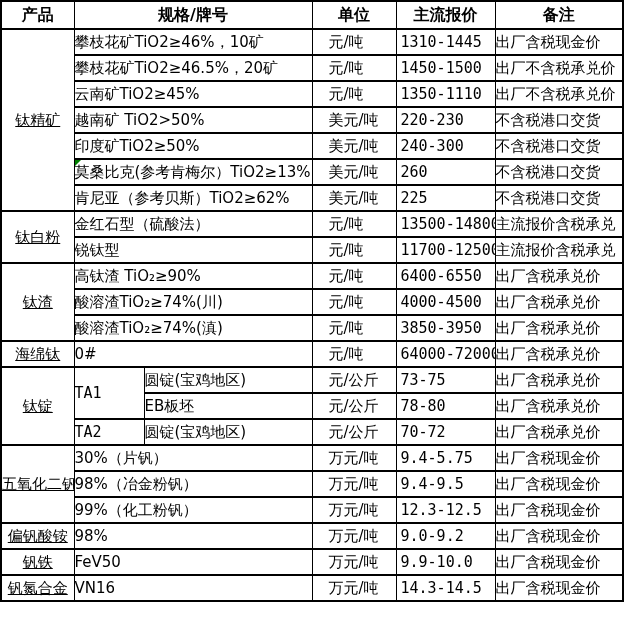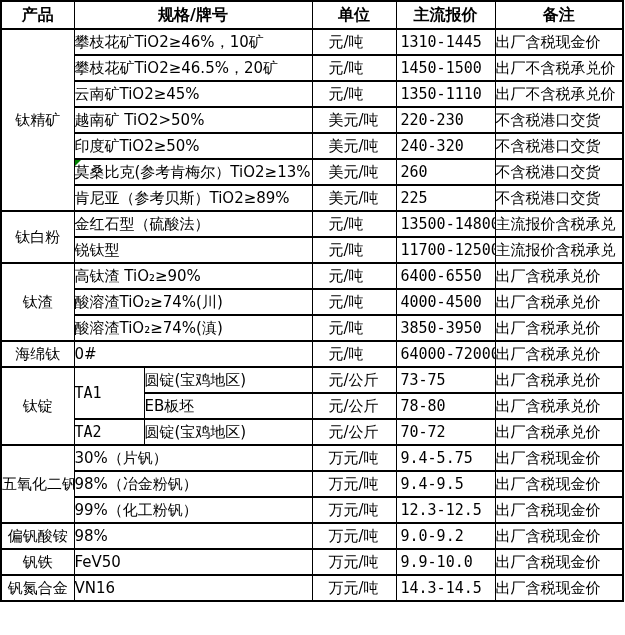--- a/index.html
+++ b/index.html
@@ -42,20 +42,21 @@
   }
   .price-table thead tr { height: 28px; }
   .price-table tbody tr { height: 26px; }
   .price-table th {
     font-weight: bold;
     text-align: center;
     font-size: 16px;
   }
   td.product {
     text-align: center;
+    text-decoration: underline;
   }
   td.spec, td.grade, td.type, td.note {
     text-align: left;
   }
   td.unit {
     text-align: left;
     padding-left: 16px;
   }
   td.price {
     text-align: left;
@@ -120,31 +121,31 @@
         </tr>
         <tr>
           <td colspan="2" class="spec"><span>越南矿 TiO2&gt;50%</span></td>
           <td class="unit"><span>美元/吨</span></td>
           <td class="price"><span>220-230</span></td>
           <td class="note"><span>不含税港口交货</span></td>
         </tr>
         <tr>
           <td colspan="2" class="spec"><span>印度矿TiO2≥50%</span></td>
           <td class="unit"><span>美元/吨</span></td>
-          <td class="price"><span>240-320</span></td>
+          <td class="price"><span>240-300</span></td>
           <td class="note"><span>不含税港口交货</span></td>
         </tr>
         <tr>
           <td colspan="2" class="spec"><span>莫桑比克(参考肯梅尔）TiO2≥13%</span><span class="corner-marker"></span></td>
           <td class="unit"><span>美元/吨</span></td>
           <td class="price"><span>260</span></td>
           <td class="note"><span>不含税港口交货</span></td>
         </tr>
         <tr>
-          <td colspan="2" class="spec"><span>肯尼亚（参考贝斯）TiO2≥89%</span></td>
+          <td colspan="2" class="spec"><span>肯尼亚（参考贝斯）TiO2≥62%</span></td>
           <td class="unit"><span>美元/吨</span></td>
           <td class="price"><span>225</span></td>
           <td class="note"><span>不含税港口交货</span></td>
         </tr>
         <tr>
           <td rowspan="2" class="product"><span>钛白粉</span></td>
           <td colspan="2" class="spec"><span>金红石型（硫酸法）</span></td>
           <td class="unit"><span>元/吨</span></td>
           <td class="price"><span>13500-14800</span></td>
           <td class="note"><span>主流报价含税承兑</span></td>

